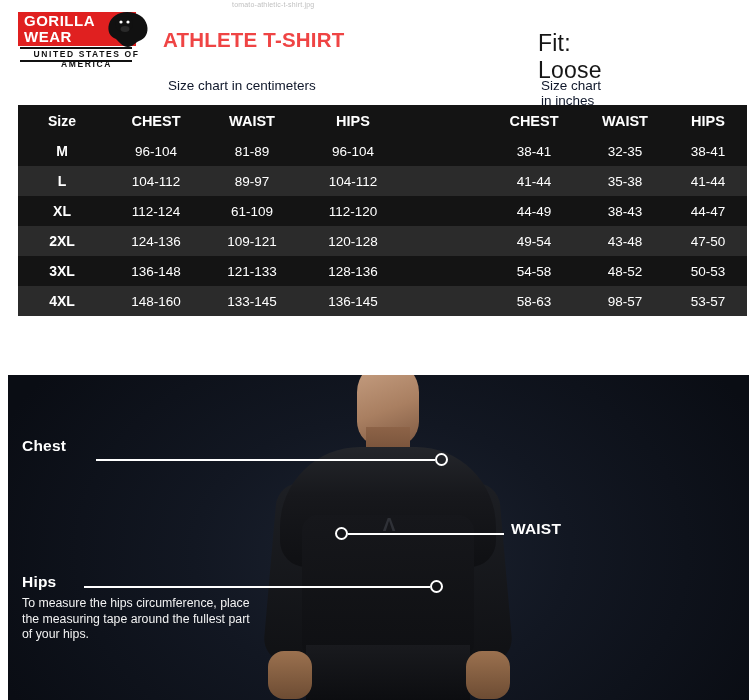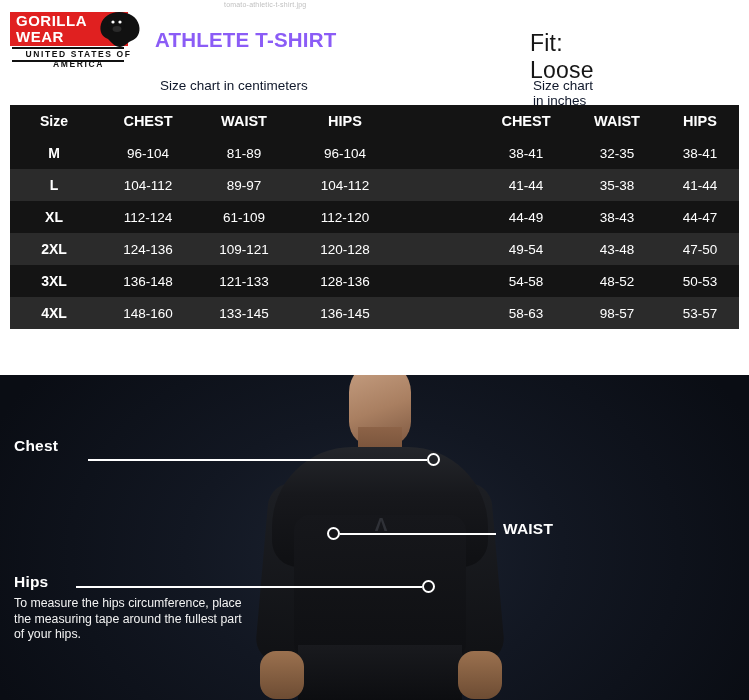--- a/index.html
+++ b/index.html
@@ -8,20 +8,21 @@
     width: 749px; height: 700px;
     background: #ffffff;
     font-family: "Liberation Sans", sans-serif;
     overflow: hidden;
   }
   .page {
     position: relative;
     width: 597px;
     height: 700px;
     background: #ffffff;
+    margin-left: 8px;
   }
 
   
   .watermark {
     position: absolute;
     top: 1px;
     left: 224px;
     font-size: 7px;
     color: #bfbfbf;
     letter-spacing: 0.2px;
@@ -84,21 +85,21 @@
     width: 48px;
     height: 40px;
   }
 
   .title {
     position: absolute;
     left: 155px;
     top: 28px;
     font-size: 20.5px;
     font-weight: bold;
-    color: #8b5cf6;
+    color: #ef4444;
     letter-spacing: 0.2px;
   }
   .fit {
     position: absolute;
     left: 530px;
     top: 30px;
     font-size: 23px;
     color: #161616;
     letter-spacing: 0.2px;
   }
@@ -124,21 +125,21 @@
     top: 105px;
     width: 729px;
   }
   table.sizes {
     width: 729px;
     border-collapse: collapse;
     table-layout: fixed;
   }
   table.sizes th, table.sizes td {
     height: 30px;
-    padding: 8px;
+    padding: 0;
     text-align: center;
     color: #ffffff;
     font-size: 13.5px;
     font-weight: normal;
     vertical-align: middle;
   }
   table.sizes thead th {
     background: #141414;
     font-weight: bold;
     font-size: 14.5px;

